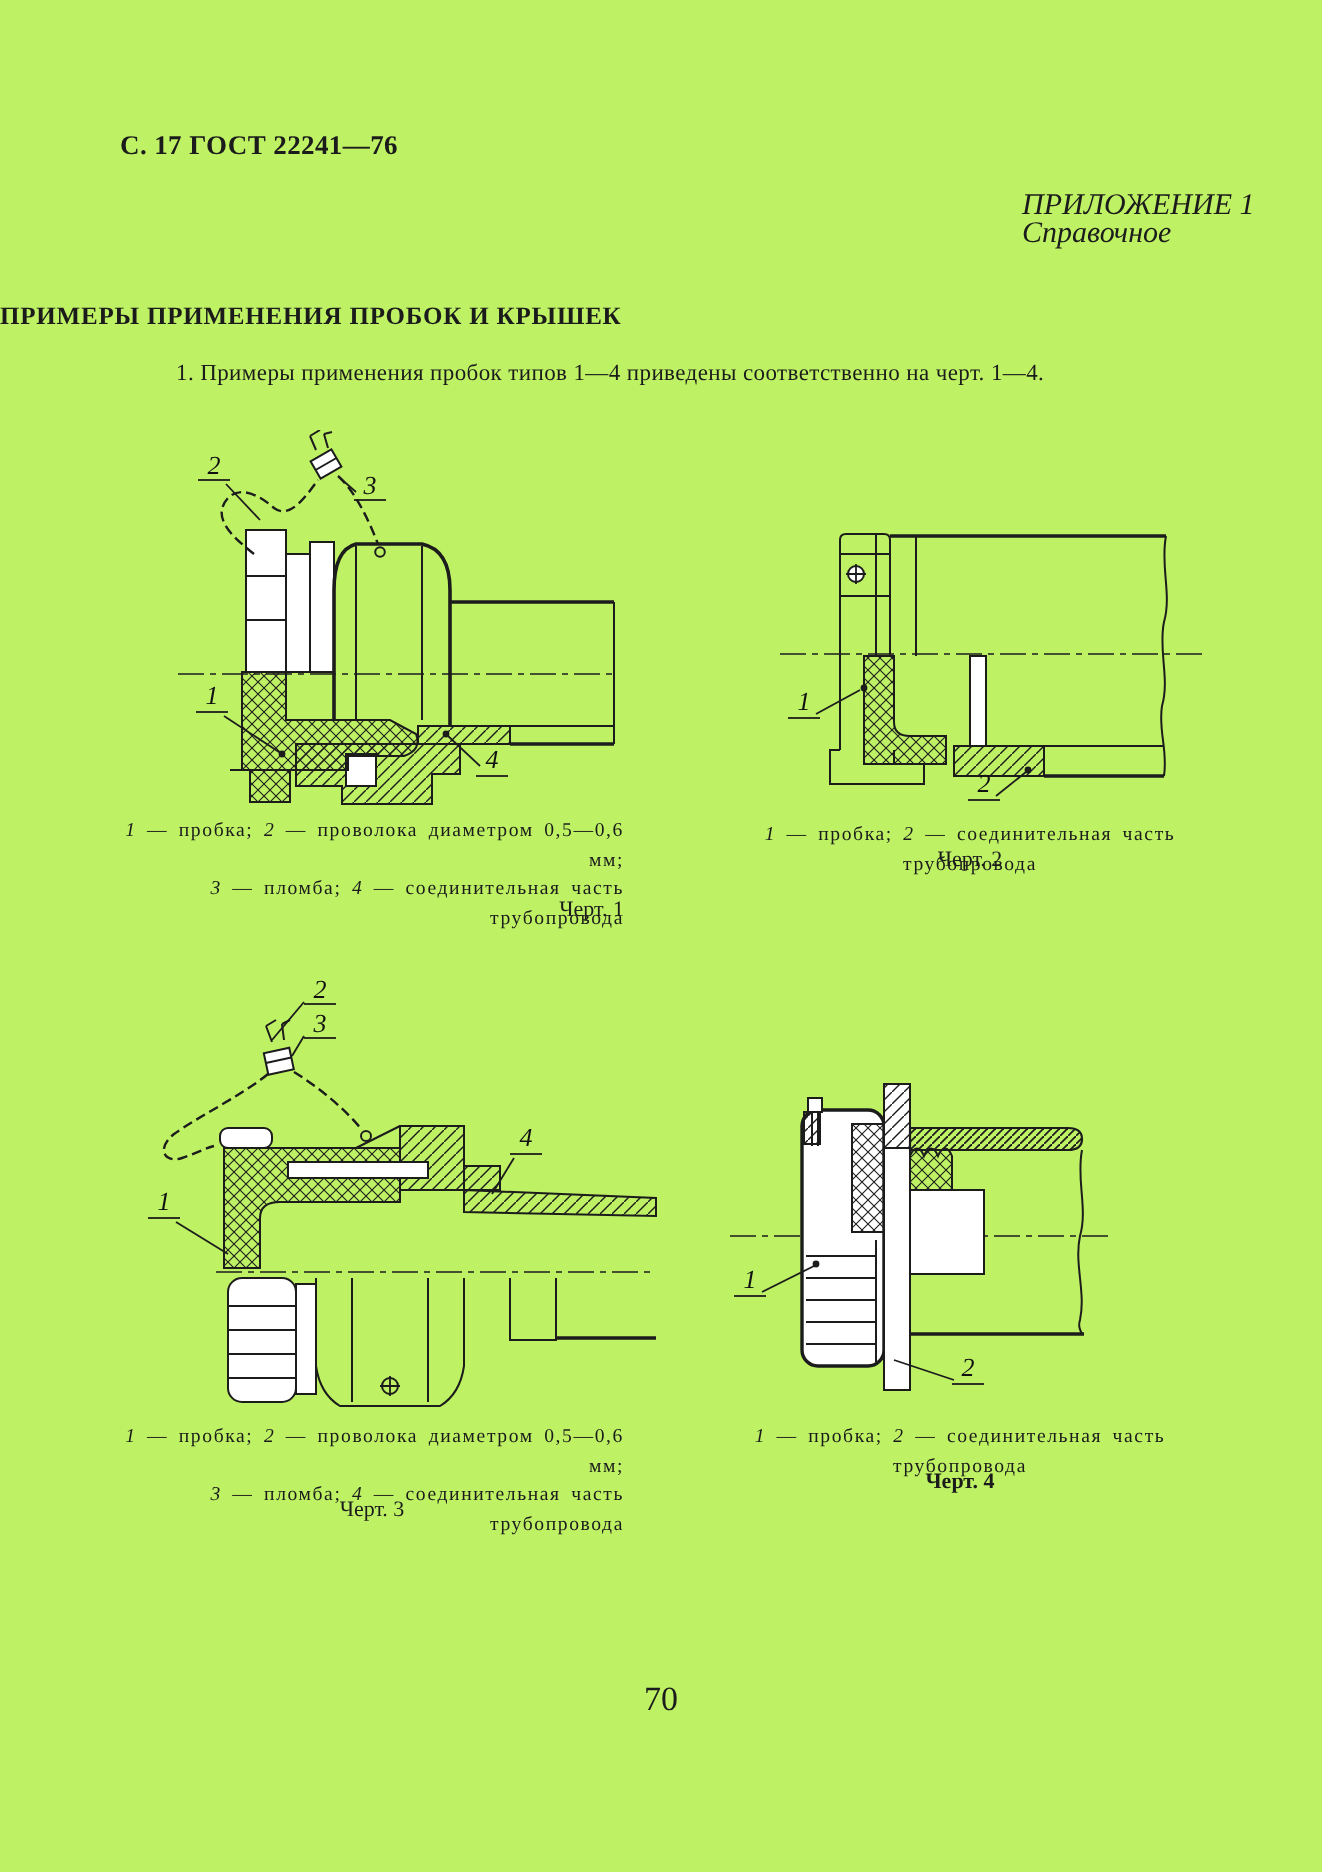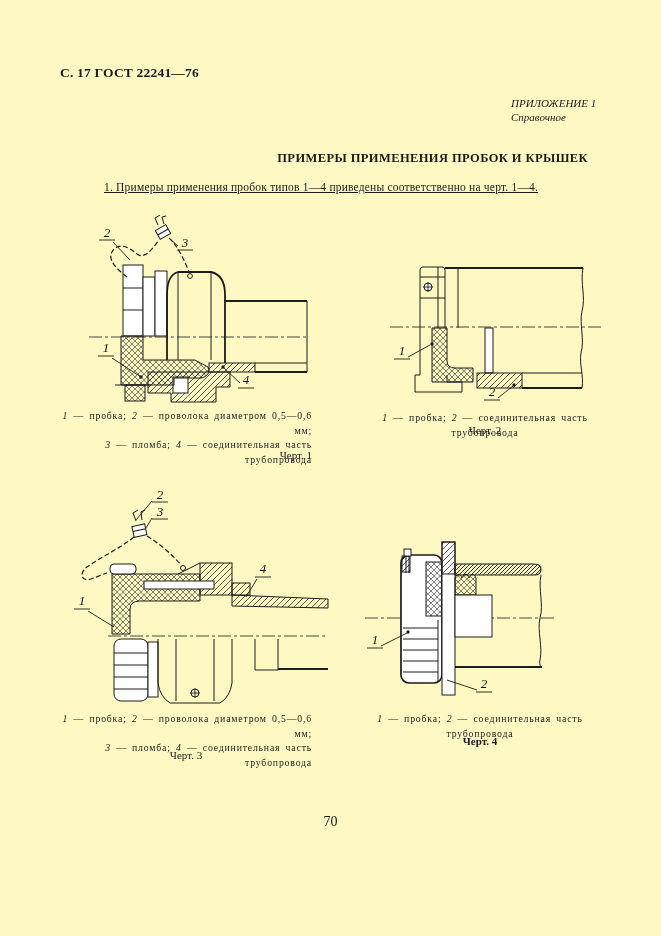--- a/index.html
+++ b/index.html
@@ -1,28 +1,28 @@
 <!DOCTYPE html>
 <html><head>
 <meta charset="utf-8">
 <style>
   html,body{margin:0;padding:0;background:#fff;}
-  .page{position:relative;width:661px;height:936px;background:#fef9c3;
+  .page{position:relative;width:661px;height:936px;background:#bef264;
         font-family:"Liberation Serif",serif;color:#1b1b1b;overflow:hidden;}
   .header{position:absolute;left:60px;top:65px;font-weight:bold;font-size:13.5px;letter-spacing:.2px;}
-  .appendix{position:absolute;left:511px;top:96px;font-style:italic;font-size:11px;line-height:14px;}
-  .title{position:absolute;left:0;top:151px;width:588px;text-align:right;font-weight:bold;
+  .appendix{position:absolute;left:511px;top:96px;font-style:italic;font-size:15px;line-height:14px;}
+  .title{position:absolute;left:0;top:151px;width:588px;text-align:left;font-weight:bold;
          font-size:12.5px;letter-spacing:.4px;}
-  .intro{position:absolute;left:76px;top:181px;width:549px;font-size:11.5px;text-indent:28px;letter-spacing:.2px;text-decoration:underline;}
+  .intro{position:absolute;left:60px;top:181px;width:549px;font-size:11.5px;text-indent:28px;letter-spacing:.2px;}
   .fig{position:absolute;}
   .caption{position:absolute;font-size:9.8px;letter-spacing:.8px;word-spacing:2px;line-height:14.5px;text-align:right;}
   .caption i{font-style:italic;}
   .caption.center{text-align:center;}
   .fig-label{position:absolute;text-align:center;font-size:11px;}
-  .pagenum{position:absolute;left:0;top:814px;width:661px;text-align:center;font-size:14px;}
+  .pagenum{position:absolute;left:0;top:840px;width:661px;text-align:center;font-size:17px;}
   
   .s1{fill:none;stroke:#1c1c1c;stroke-width:1;}
   .s2{fill:none;stroke:#1c1c1c;stroke-width:1.8;}
   .cl{fill:none;stroke:#1c1c1c;stroke-width:.8;stroke-dasharray:13 3 3 3;}
   .wire{fill:none;stroke:#1c1c1c;stroke-width:1.2;stroke-dasharray:5 2.5;}
   .ldr{fill:none;stroke:#1c1c1c;stroke-width:.9;}
   .dot{fill:#1c1c1c;stroke:none;}
   .fw{fill:#fff;stroke:#1c1c1c;stroke-width:1;}
   .fw2{fill:#fff;stroke:#1c1c1c;stroke-width:1.7;}
   .fxh{fill:url(#xh);stroke:#1c1c1c;stroke-width:1;}

